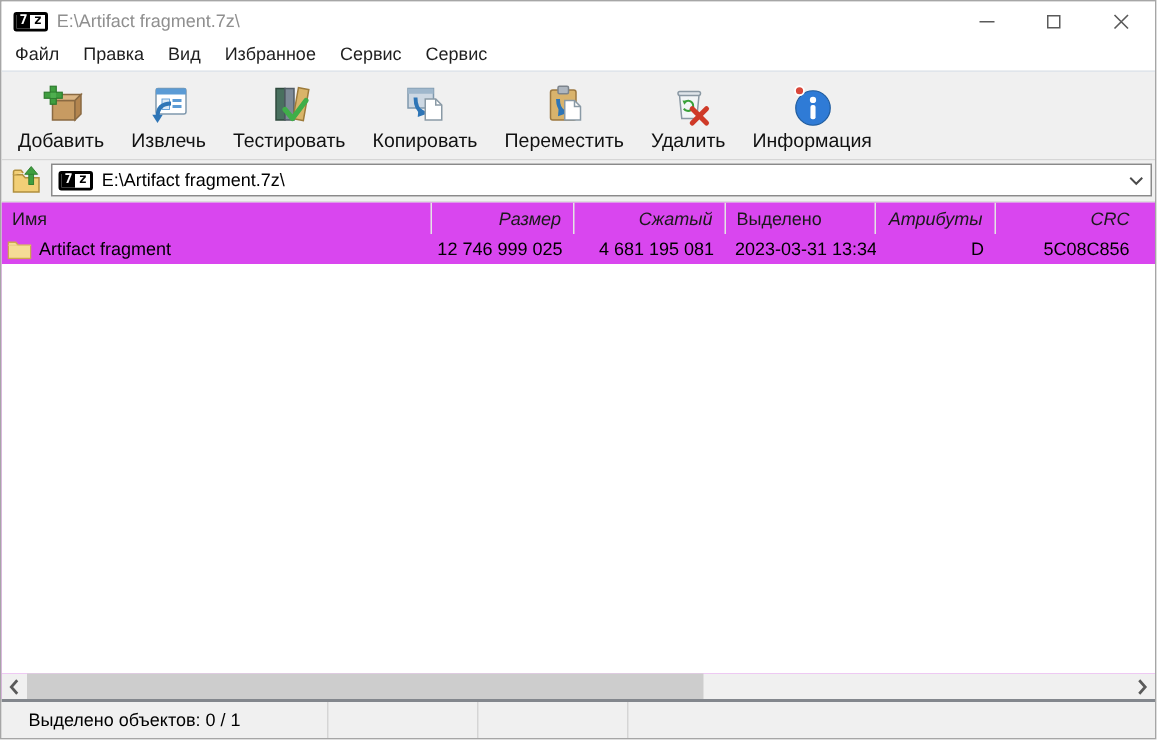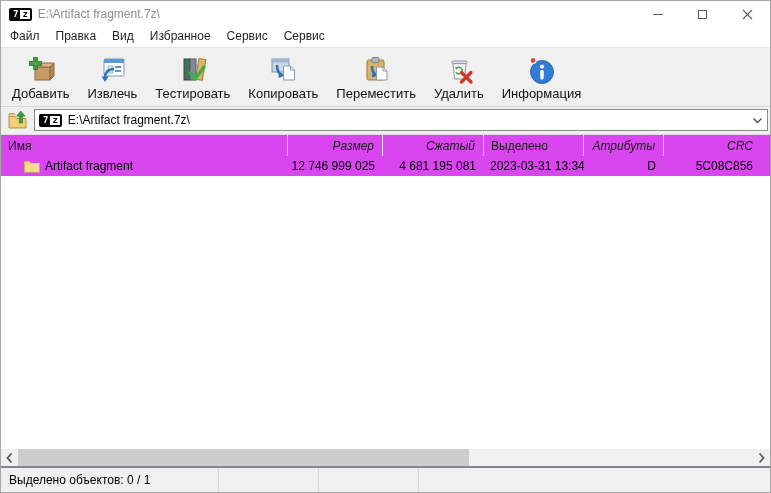--- a/index.html
+++ b/index.html
@@ -50,34 +50,34 @@
   .c-name{width:287px;}
   .c-size{width:95px;}
   .c-packed{width:101px;}
   .c-modified{width:100px;padding-left:6px;}
   .c-attrs{width:80px;}
   .c-crc{flex:1 1 auto;border-right:none;padding-right:17px;}
   .lrow{height:20px;display:flex;align-items:center;flex:0 0 auto;color:#000;}
   .rcell{height:100%;display:flex;align-items:center;padding:0 8px;white-space:nowrap;overflow:hidden;}
   .rcell.left{justify-content:flex-start;}
   .rcell.right{justify-content:flex-end;}
-  .rcell.name{padding-left:23px;align-items:center;}
+  .rcell.name{padding-left:4px;align-items:center;}
   .rcell.name .fico{margin-right:5px;flex:0 0 auto;display:flex;}
   .rcell.crc{flex:1 1 auto;padding-right:17px;}
   .rcell.modified{padding-left:6px;}
   .lempty{flex:1 1 auto;background:#fff;}
   
   .hscroll{height:17px;background:#f0f0f0;display:flex;flex:0 0 auto;}
   .sarrow{width:17px;height:17px;display:flex;align-items:center;justify-content:center;flex:0 0 auto;cursor:default;}
   .strack{flex:1 1 auto;position:relative;}
   .sthumb{position:absolute;left:0;top:0;height:17px;width:451px;background:#cdcdcd;}
   
   .edge{height:2px;background:#83878d;flex:0 0 auto;}
   .statusbar{height:24px;background:#f0f0f0;display:flex;align-items:center;flex:0 0 auto;color:#000;}
-  .spanel{height:100%;display:flex;align-items:center;padding-left:8px;border-right:1px solid #d5d5d5;}
+  .spanel{height:100%;display:flex;align-items:center;padding-left:18px;border-right:1px solid #d5d5d5;}
   .sp1{width:218px;}
   .sp2{width:100px;}
   .sp3{width:100px;}
   .sp4{flex:1 1 auto;border-right:none;}
 </style>
 </head>
 <body>
 
 <div class="window">
 

